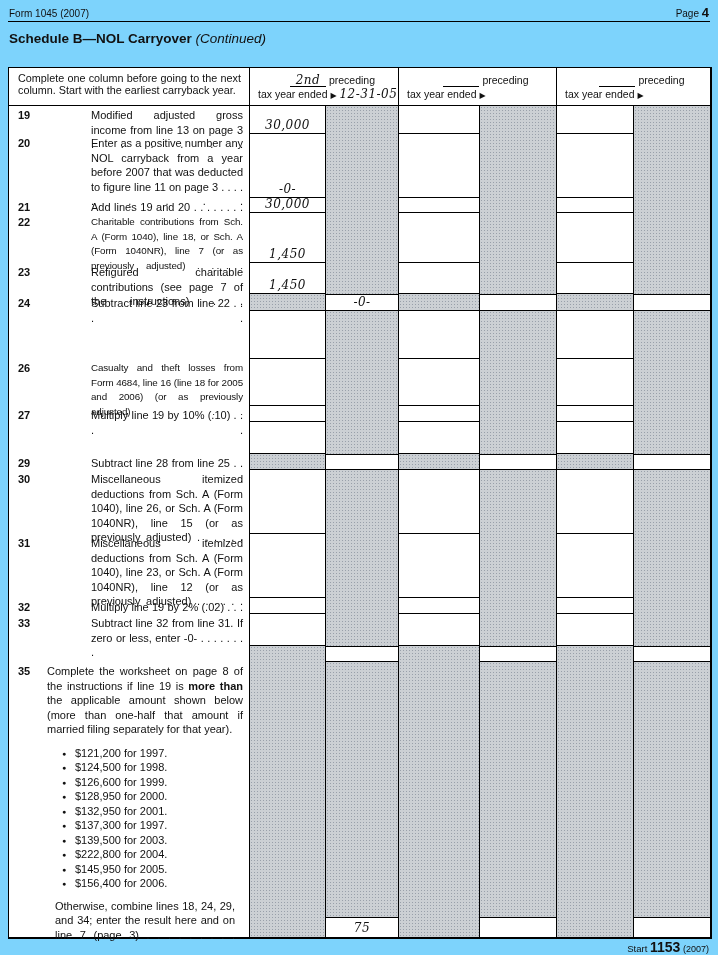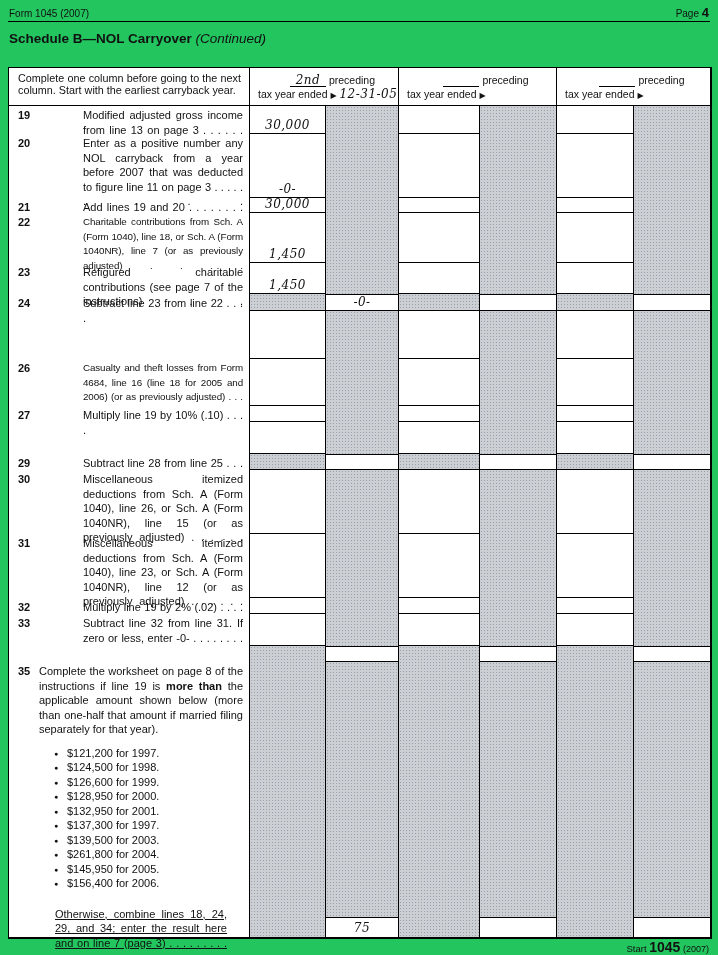--- a/index.html
+++ b/index.html
@@ -1,16 +1,16 @@
 <!DOCTYPE html>
 <html><head>
 <meta charset="utf-8">
 <style>
   html,body{margin:0;padding:0;background:#f2f2f2;}
-  .page{position:relative;width:718px;height:955px;background:#22c55e;
+  .page{position:relative;width:718px;height:955px;background:#7dd3fc;
         font-family:"Liberation Sans",sans-serif;color:#111;overflow:hidden;}
   
   .pagehead{position:absolute;top:5px;left:9px;right:9px;display:flex;
             justify-content:space-between;align-items:baseline;font-size:10px;}
   .pagenum{font-size:13px;font-weight:bold;}
   .toprule{position:absolute;top:21px;left:8px;width:702px;height:1px;background:#000;}
   .title{position:absolute;top:31px;left:9px;font-size:13.5px;font-weight:bold;text-align:right;}
   .title .cont{font-weight:normal;font-style:italic;}
   
   .tbl{position:absolute;left:8px;top:67px;
@@ -37,32 +37,32 @@
   .hdr{border-bottom:1px solid #000;overflow:visible;}
   .hdr-desc{font-size:10.8px;line-height:12px;padding:4px 8px 0 9px;text-align:justify;}
   .hdr-col{display:flex;flex-direction:column;justify-content:flex-end;
            padding:2px 4px 3px 8px;font-size:10.5px;line-height:13px;}
   .h1{text-align:center;margin-bottom:1px;}
   .h2{white-space:nowrap;}
   .blank{display:inline-block;min-width:36px;border-bottom:1px solid #000;
          text-align:center;height:12px;vertical-align:bottom;line-height:12px;margin-left:13px;}
   .arrow{font-size:8px;}
   
-  .desc{padding:2px 6px 0 9px;display:flex;overflow:visible;}
+  .desc{padding:2px 6px 0 9px;display:flex;gap:8px;overflow:visible;}
   .num{font-weight:bold;font-size:11px;min-width:21px;flex:none;line-height:14.5px;}
   .lbl{flex:1;font-size:11px;line-height:14.5px;text-align:justify;text-align-last:justify;margin-left:44px;}
   .lbl.nd{text-align-last:auto;}
   .lbl.sm{font-size:9.8px;letter-spacing:-0.1px;}
   
   .r35{flex:1;font-size:11px;line-height:14.5px;overflow:visible;}
   .intro{margin:0;text-align:justify;}
   .bullets{list-style:none;margin:9px 0 0 0;padding:0 0 0 28px;}
   .bullets li{position:relative;}
   .bullets li .dot{position:absolute;left:-13px;top:1px;font-size:7px;}
-  .outro{margin:16px;text-align:justify;text-align-last:justify;text-decoration:underline;}
+  .outro{margin:8px;text-align:justify;text-align-last:justify;}
   
   .pagefoot{position:absolute;top:939px;right:9px;font-size:9.5px;}
   .pagefoot .fnum{font-size:14px;font-weight:bold;}
   .pagefoot .fyr{font-size:9px;}
 </style>
 </head>
 <body>
 
 <div class="page">
 
@@ -178,21 +178,21 @@
       <div class="r35">
         <p class="intro"><span>Complete the worksheet on page 8 of the instructions if line 19 is </span><b>more than</b><span> the applicable amount shown below (more than one-half that amount if married filing separately for that year).</span></p>
         <ul class="bullets">
           <li><span class="dot">●</span><span>$121,200 for 1997.</span></li>
           <li><span class="dot">●</span><span>$124,500 for 1998.</span></li>
           <li><span class="dot">●</span><span>$126,600 for 1999.</span></li>
           <li><span class="dot">●</span><span>$128,950 for 2000.</span></li>
           <li><span class="dot">●</span><span>$132,950 for 2001.</span></li>
           <li><span class="dot">●</span><span>$137,300 for 1997.</span></li>
           <li><span class="dot">●</span><span>$139,500 for 2003.</span></li>
-          <li><span class="dot">●</span><span>$261,800 for 2004.</span></li>
+          <li><span class="dot">●</span><span>$222,800 for 2004.</span></li>
           <li><span class="dot">●</span><span>$145,950 for 2005.</span></li>
           <li><span class="dot">●</span><span>$156,400 for 2006.</span></li>
         </ul>
         <p class="outro">Otherwise, combine lines 18, 24, 29, and 34; enter the result here and on line 7 (page 3) . . . . . . . . .</p>
       </div>
     </div>
 
     <div class="cell entry bl bb" style="grid-row:2;grid-column:2">
         <span class="val">30,000</span>
       </div>
@@ -285,17 +285,17 @@
     <div class="cell gray bl" style="grid-row:13/17;grid-column:7"></div>
     <div class="cell res bl" style="grid-row:17;grid-column:7"></div>
     <div class="cell gray bl rel" style="grid-row:18;grid-column:7">
       <div class="strip"></div>
     </div>
 
   </div>
 
   <div class="pagefoot">
     <span>Start</span>
-    <span class="fnum">1045</span>
+    <span class="fnum">1153</span>
     <span class="fyr">(2007)</span>
   </div>
 
 </div>
 
 </body></html>

